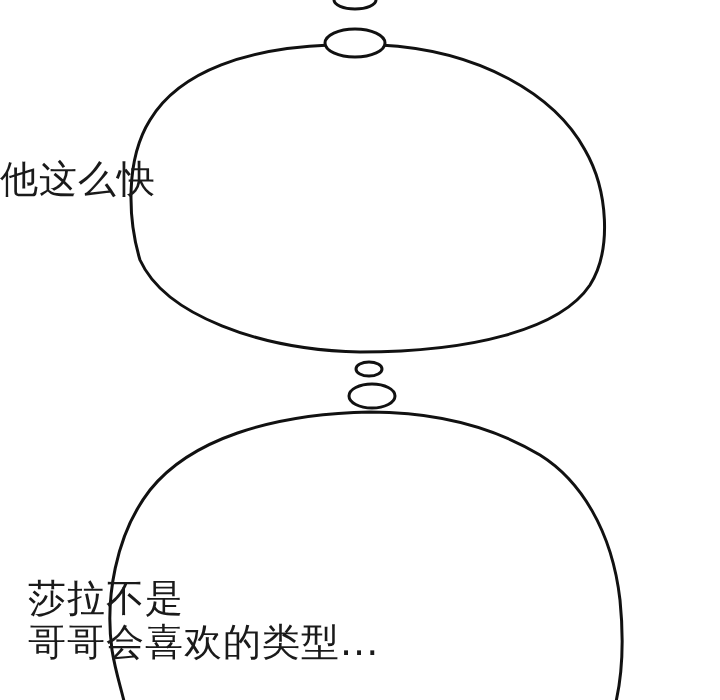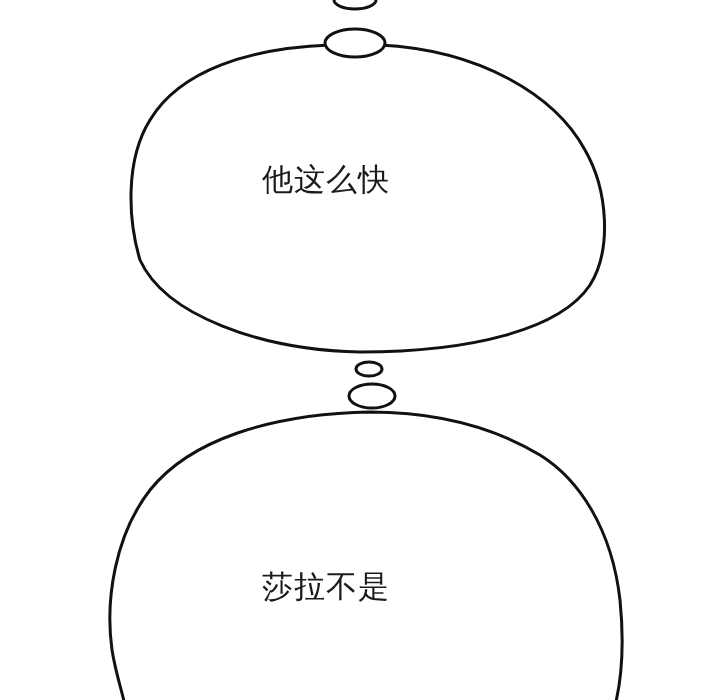--- a/index.html
+++ b/index.html
@@ -1,30 +1,29 @@
 <!DOCTYPE html>
 <html><head>
   <meta charset="utf-8">
   <style>
     html, body { margin: 0; padding: 0; background: #ffffff; }
     body { width: 720px; height: 700px; position: relative; overflow: hidden; }
     svg.bubbles { position: absolute; left: 0; top: 0; width: 720px; height: 700px; }
     .text-block {
       position: absolute;
       left: 0; width: 652px;
-      text-align: center;
       font-family: "DejaVu Sans", "Liberation Sans", sans-serif;
       color: #1a1a1a;
-      font-size: 31px;
+      font-size: 38px;
       line-height: 44px;
       letter-spacing: 1px;
     }
     .text-block .line { display: block; }
     #t1 { top: 157px; }
-    #t2 { top: 564px; }
+    #t2 { top: 576px; margin-left: 28px; }
   </style>
 </head>
 <body>
 
 <svg class="bubbles" viewBox="0 0 720 700" xmlns="http://www.w3.org/2000/svg">
   <g fill="#ffffff" stroke="#111111" stroke-width="3">
 
     <ellipse cx="355" cy="0" rx="21" ry="9"></ellipse>
 
     <path d="M 330 45
@@ -52,13 +51,14 @@
          Z"></path>
   </g>
 </svg>
 
 <div class="text-block" id="t1">
   <span class="line">他这么快</span>
 </div>
 
 <div class="text-block" id="t2">
   <span class="line">莎拉不是</span>
+  <span class="line">哥哥会喜欢的类型...</span>
 </div>
 
 </body></html>

